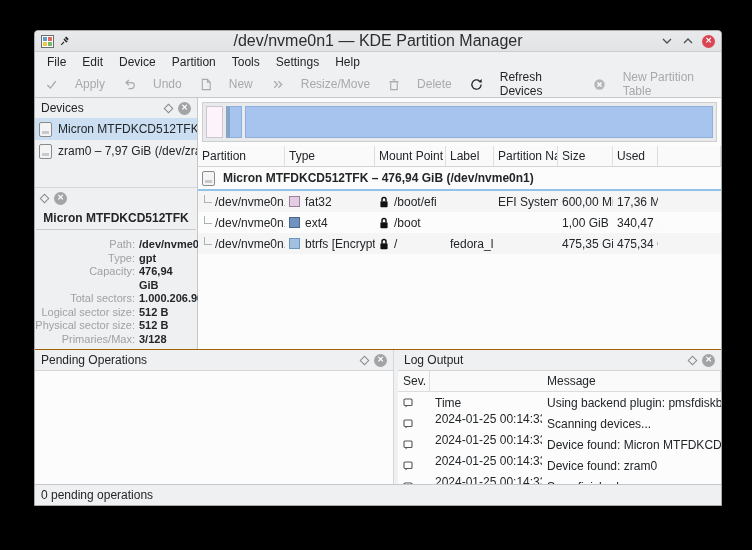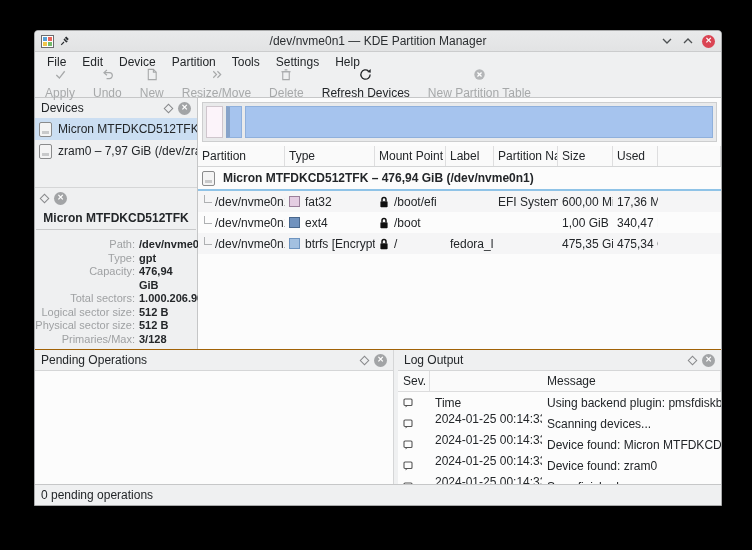--- a/index.html
+++ b/index.html
@@ -13,33 +13,33 @@
   .titlebar{height:20px;background:linear-gradient(#e9eaeb,#e2e3e4);border-bottom:1px solid #cbcccd;
             display:flex;align-items:center;padding:0 6px;position:relative;flex:0 0 auto;}
   .app-icon{width:13px;height:13px;border:1px solid #6b6c6e;background:#fff;box-sizing:border-box;
             display:grid;grid-template-columns:1fr 1fr;grid-template-rows:1fr 1fr;padding:1px;gap:1px;margin-right:5px;}
   .app-icon i{display:block;}
   .app-icon i:nth-child(1){background:#5a9fd4;}
   .app-icon i:nth-child(2){background:#e9665a;}
   .app-icon i:nth-child(3){background:#f0c64a;}
   .app-icon i:nth-child(4){background:#74b96a;}
   .pin{width:11px;height:11px;}
-  .title-text{position:absolute;left:0;right:0;text-align:center;font-size:12px;color:#2b2e31;pointer-events:none;}
+  .title-text{position:absolute;left:0;right:0;text-align:center;font-size:16px;color:#2b2e31;pointer-events:none;}
   .win-controls{margin-left:auto;display:flex;align-items:center;gap:8px;z-index:2;}
   .win-btn{width:13px;height:13px;display:flex;align-items:center;justify-content:center;}
   .close-btn{background:#da4453;border-radius:50%;color:#fff;font-size:8px;font-weight:bold;line-height:1;}
 
   
   .menubar{height:19px;display:flex;align-items:center;padding:0 4px;flex:0 0 auto;}
   .menu-item{padding:1px 8px;color:#232629;}
 
   
   .toolbar{height:26px;display:flex;align-items:center;padding:0 10px;gap:18px;
            border-bottom:1px solid #c6c7c8;flex:0 0 auto;}
-  .tool-btn{display:flex;align-items:center;gap:5px;color:#232629;flex-direction:column;}
+  .tool-btn{display:flex;align-items:center;gap:17px;color:#232629;}
   .tool-btn.disabled{color:#a7a9aa;}
   .tool-btn svg{flex:0 0 auto;}
 
   
   .content{flex:1 1 auto;display:flex;min-height:0;}
   .left-col{width:162px;flex:0 0 auto;display:flex;flex-direction:column;border-right:1px solid #c5c6c7;}
 
   .panel-header{height:20px;display:flex;align-items:center;padding:0 6px;flex:0 0 auto;gap:48px;}
   .panel-title{flex:1 1 auto;color:#232629;}
   .dock-btns{display:flex;align-items:center;gap:6px;}

